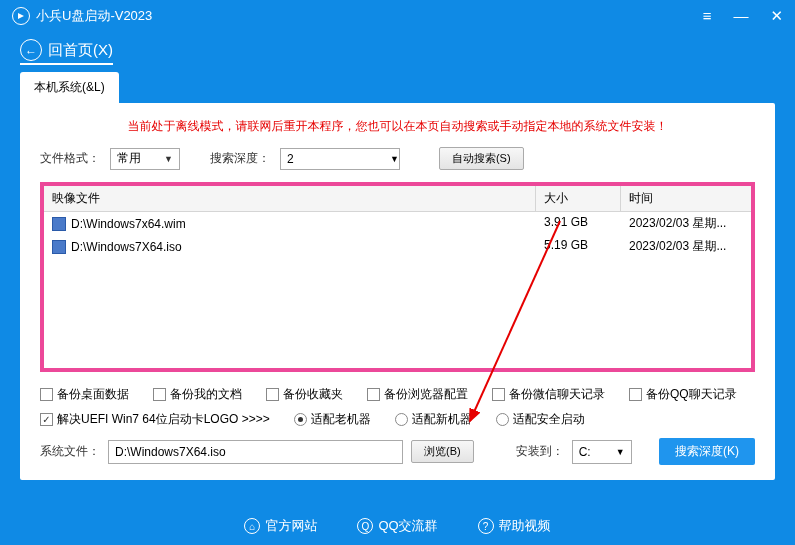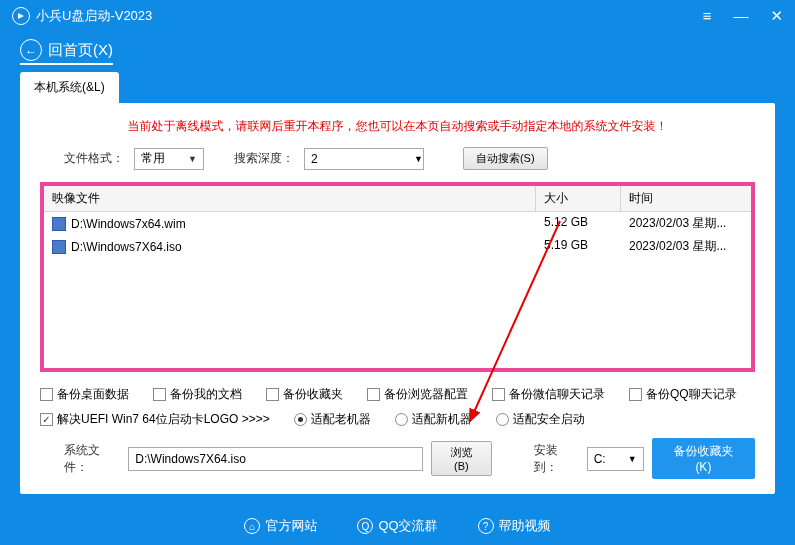--- a/index.html
+++ b/index.html
@@ -16,21 +16,21 @@
     .nav-back-icon { width: 22px; height: 22px; border: 1.5px solid #fff; border-radius: 50%; display: inline-flex; align-items: center; justify-content: center; font-size: 12px; }
     
     .content-wrap { padding: 0 20px; }
     .tab-row { display: flex; }
     .tab { background: #fff; padding: 7px 14px; font-size: 12px; border-radius: 3px 3px 0 0; cursor: pointer; }
     
     .panel { background: #fff; padding: 15px 20px; border-radius: 0 2px 2px 2px; position: relative; }
     .offline-msg { color: #e60000; font-size: 12px; text-align: center; margin-bottom: 12px; }
     
     .filter-row { display: flex; align-items: center; gap: 10px; margin-bottom: 12px; font-size: 12px; }
-    .label { color: #333; margin-left: 24px; }
+    .label { color: #333; }
     .select-box { border: 1px solid #aaa; padding: 2px 6px; height: 22px; display: inline-flex; align-items: center; justify-content: space-between; background: #fff; cursor: pointer; min-width: 70px; }
     .select-box .arrow { font-size: 9px; color: #333; }
     .search-depth-input { width: 120px; border: 1px solid #aaa; height: 22px; padding: 0 6px; font-size: 12px; }
     .btn-grey { background: linear-gradient(#f7f7f7, #e4e4e4); border: 1px solid #aaa; padding: 3px 12px; font-size: 11px; cursor: pointer; border-radius: 2px; }
     
     .file-table-wrap { border: 4px solid #ec4899; height: 190px; overflow: hidden; }
     .file-table-head { display: flex; background: #f5f5f5; border-bottom: 1px solid #d5d5d5; font-size: 12px; }
     .file-table-head > div { padding: 4px 8px; border-right: 1px solid #d5d5d5; }
     .col-file { flex: 1; }
     .col-size { width: 85px; }
@@ -109,21 +109,21 @@
       <div class="file-table-head">
         <div class="col-file">映像文件</div>
         <div class="col-size">大小</div>
         <div class="col-time">时间</div>
       </div>
       <div class="file-row">
         <div class="col-file">
             <span class="file-icon"></span>
             <span>D:\Windows7x64.wim</span>
           </div>
-        <div class="col-size">5.12 GB</div>
+        <div class="col-size">3.91 GB</div>
         <div class="col-time">2023/02/03 星期...</div>
       </div>
       <div class="file-row">
         <div class="col-file">
             <span class="file-icon"></span>
             <span>D:\Windows7X64.iso</span>
           </div>
         <div class="col-size">5.19 GB</div>
         <div class="col-time">2023/02/03 星期...</div>
       </div>
@@ -186,21 +186,21 @@
 
       <div class="install-row">
         <span class="label">系统文件：</span>
         <input class="path-input" value="D:\Windows7X64.iso" style="">
         <button class="btn-grey">浏览(B)</button>
         <span class="label install-to-label">安装到：</span>
         <div class="drive-select">
             <span>C:</span>
             <span class="arrow" style="font-size:9px">▼</span>
           </div>
-        <button class="btn-blue">备份收藏夹(K)</button>
+        <button class="btn-blue">搜索深度(K)</button>
       </div>
     </div>
   </div>
 </div>
 
 <div class="footer">
   <div class="footer-link">
       <span class="footer-icon">⌂</span>
       <span>官方网站</span>
     </div>

